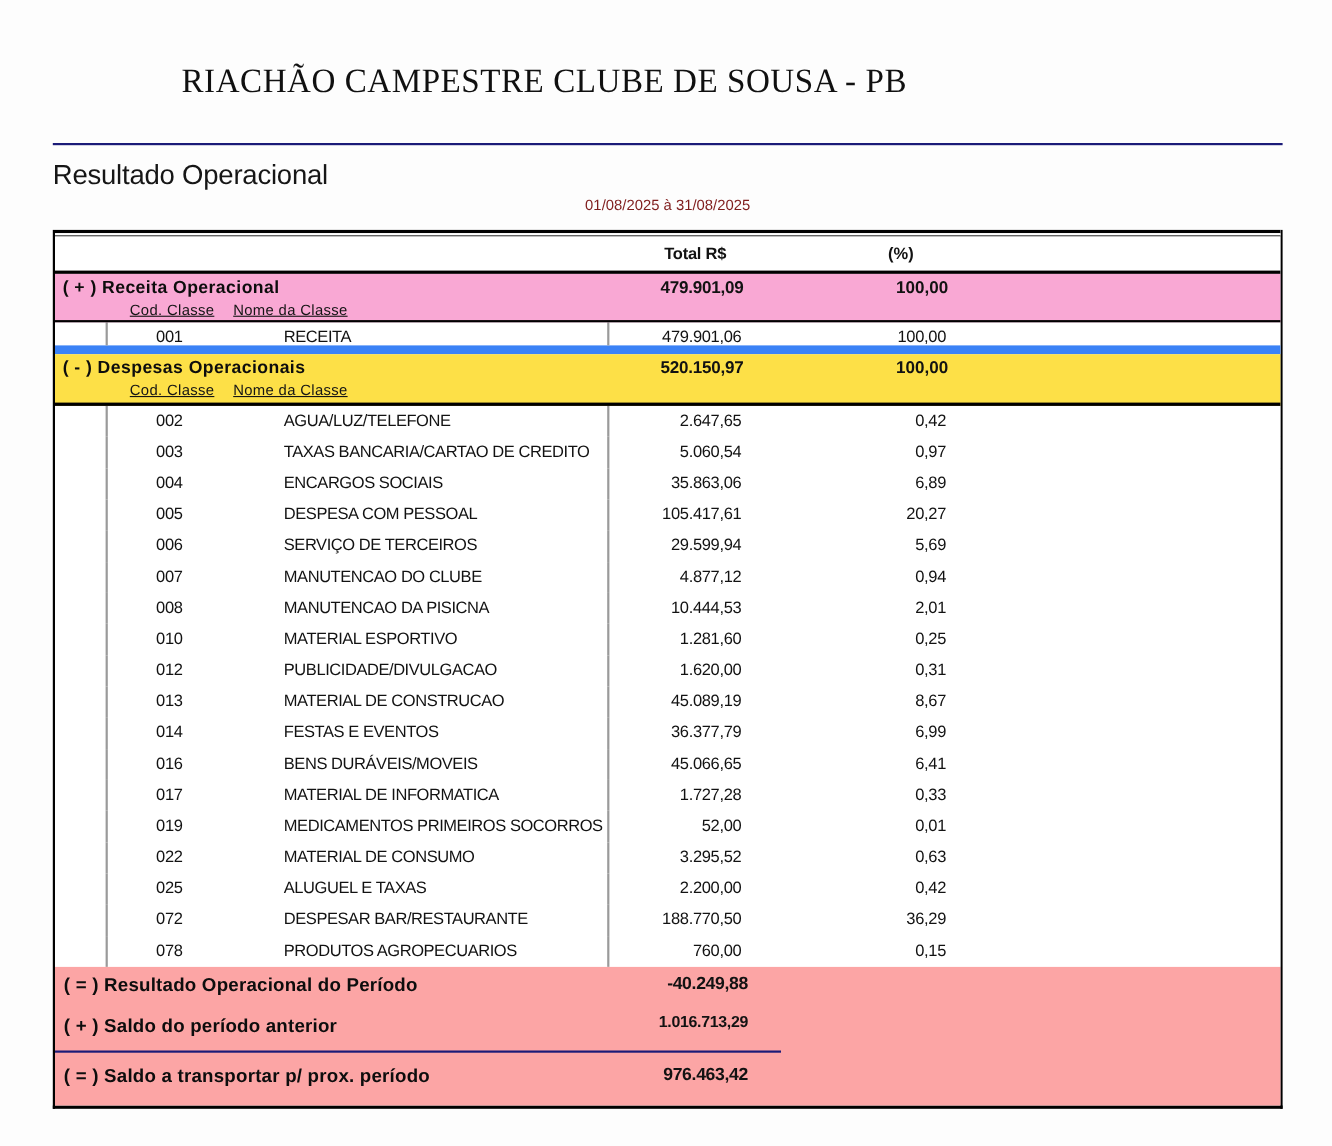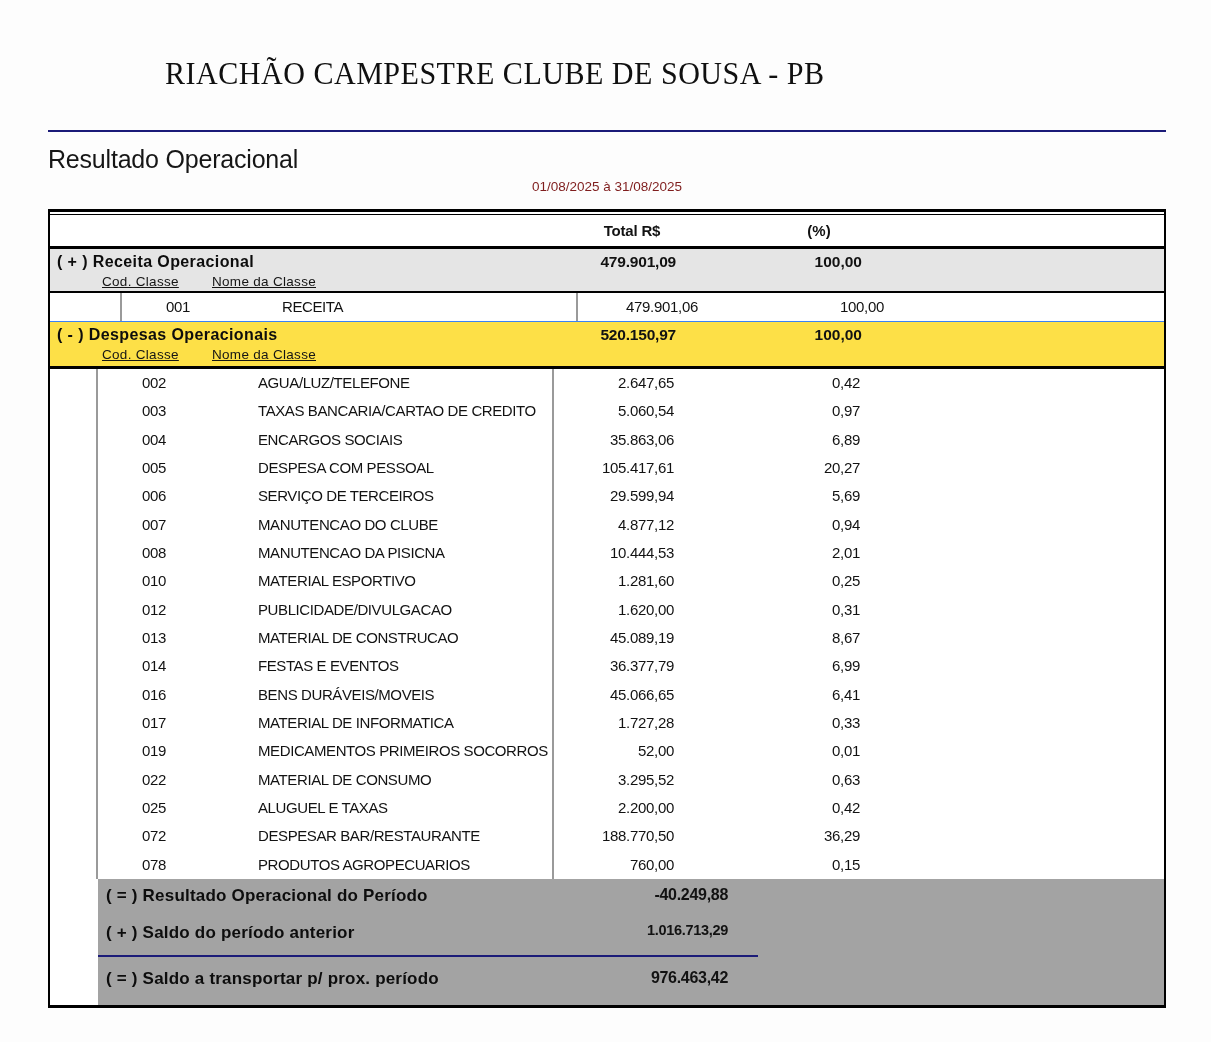--- a/index.html
+++ b/index.html
@@ -55,25 +55,25 @@
   }
   .sec-total {
     position:absolute; left:504px; top:4px; width:122px; text-align:right;
     font-weight:bold; font-size:15.5px; letter-spacing:-0.2px;
   }
   .sec-pct {
     position:absolute; left:626px; top:4px; width:186px; text-align:right;
     font-weight:bold; font-size:15.5px;
   }
   .sec-sub { position:absolute; top:25px; left:0; width:100%; font-size:13.5px; color:#151515; }
-  .sub-code { position:absolute; left:52px; text-decoration:underline; letter-spacing:0.3px; }
+  .sub-code { position:absolute; left:68px; text-decoration:underline; letter-spacing:0.3px; }
   .sub-name { position:absolute; left:162px; text-decoration:underline; letter-spacing:0.3px; }
 
   .detail-row { display:flex; background:#fff; }
-  .detail-row.single { height:29px; border-bottom:1px solid #3b82f6;padding-left:24px; }
+  .detail-row.single { height:29px; border-bottom:8px solid #3b82f6; }
   .detail-block .detail-row { height:28.33px; }
   .cell { height:100%; overflow:hidden; white-space:nowrap; }
   .c-empty { width:48px; border-right:2px solid #9a9a9a; }
   .c-code { width:112px; text-align:center; font-size:15px; letter-spacing:-0.3px; line-height:28px; }
   .c-name { width:344px; border-right:2px solid #9a9a9a; font-size:15px; letter-spacing:-0.4px; line-height:28px; padding-left:48px; }
   .c-total { width:120px; text-align:right; font-size:15px; letter-spacing:-0.3px; line-height:28px; }
   .c-pct { width:186px; text-align:right; font-size:15px; letter-spacing:-0.3px; line-height:28px; }
   .c-fill { flex:1; }
   .detail-row.single .c-code, .detail-row.single .c-name,
   .detail-row.single .c-total, .detail-row.single .c-pct { line-height:27px; }
@@ -111,21 +111,21 @@
       <div class="b1"></div>
         <div class="b2"></div>
         <div class="b3"></div>
     </div>
 
     <div class="col-header-row">
       <span class="h-total">Total R$</span>
       <span class="h-pct">(%)</span>
     </div>
 
-    <div class="section-row receita sec-bg" style="background: #e5e5e5; text-decoration: underline;">
+    <div class="section-row receita sec-bg" style="background: #f9a8d4; text-decoration: underline;">
       <span class="sec-label">( + ) Receita Operacional</span>
       <span class="sec-total">479.901,09</span>
       <span class="sec-pct">100,00</span>
       <span class="sec-sub">
         <span class="sub-code">Cod. Classe</span>
         <span class="sub-name">Nome da  Classe</span>
       </span>
     </div>
 
     <div id="revenue-rows">
@@ -306,21 +306,21 @@
   <div class="detail-row">
     <div class="cell c-empty"></div>
     <div class="cell c-code">078</div>
     <div class="cell c-name">PRODUTOS AGROPECUARIOS</div>
     <div class="cell c-total">760,00</div>
     <div class="cell c-pct">0,15</div>
     <div class="cell c-fill"></div>
   </div>
 </div>
 
-    <div class="tfooter sec-bg" style="background: #a3a3a3; margin-left: 48px;">
+    <div class="tfooter sec-bg" style="background: #fca5a5;">
       <div class="sum-row first">
         <span class="sum-label">( = ) Resultado Operacional do Período</span>
         <span class="sum-value">-40.249,88</span>
       </div>
       <div class="sum-row mid">
         <span class="sum-label">( + ) Saldo do período anterior</span>
         <span class="sum-value">1.016.713,29</span>
       </div>
       <div class="sum-divider" style="background: rgb(27, 27, 120);"></div>
       <div class="sum-row last">

